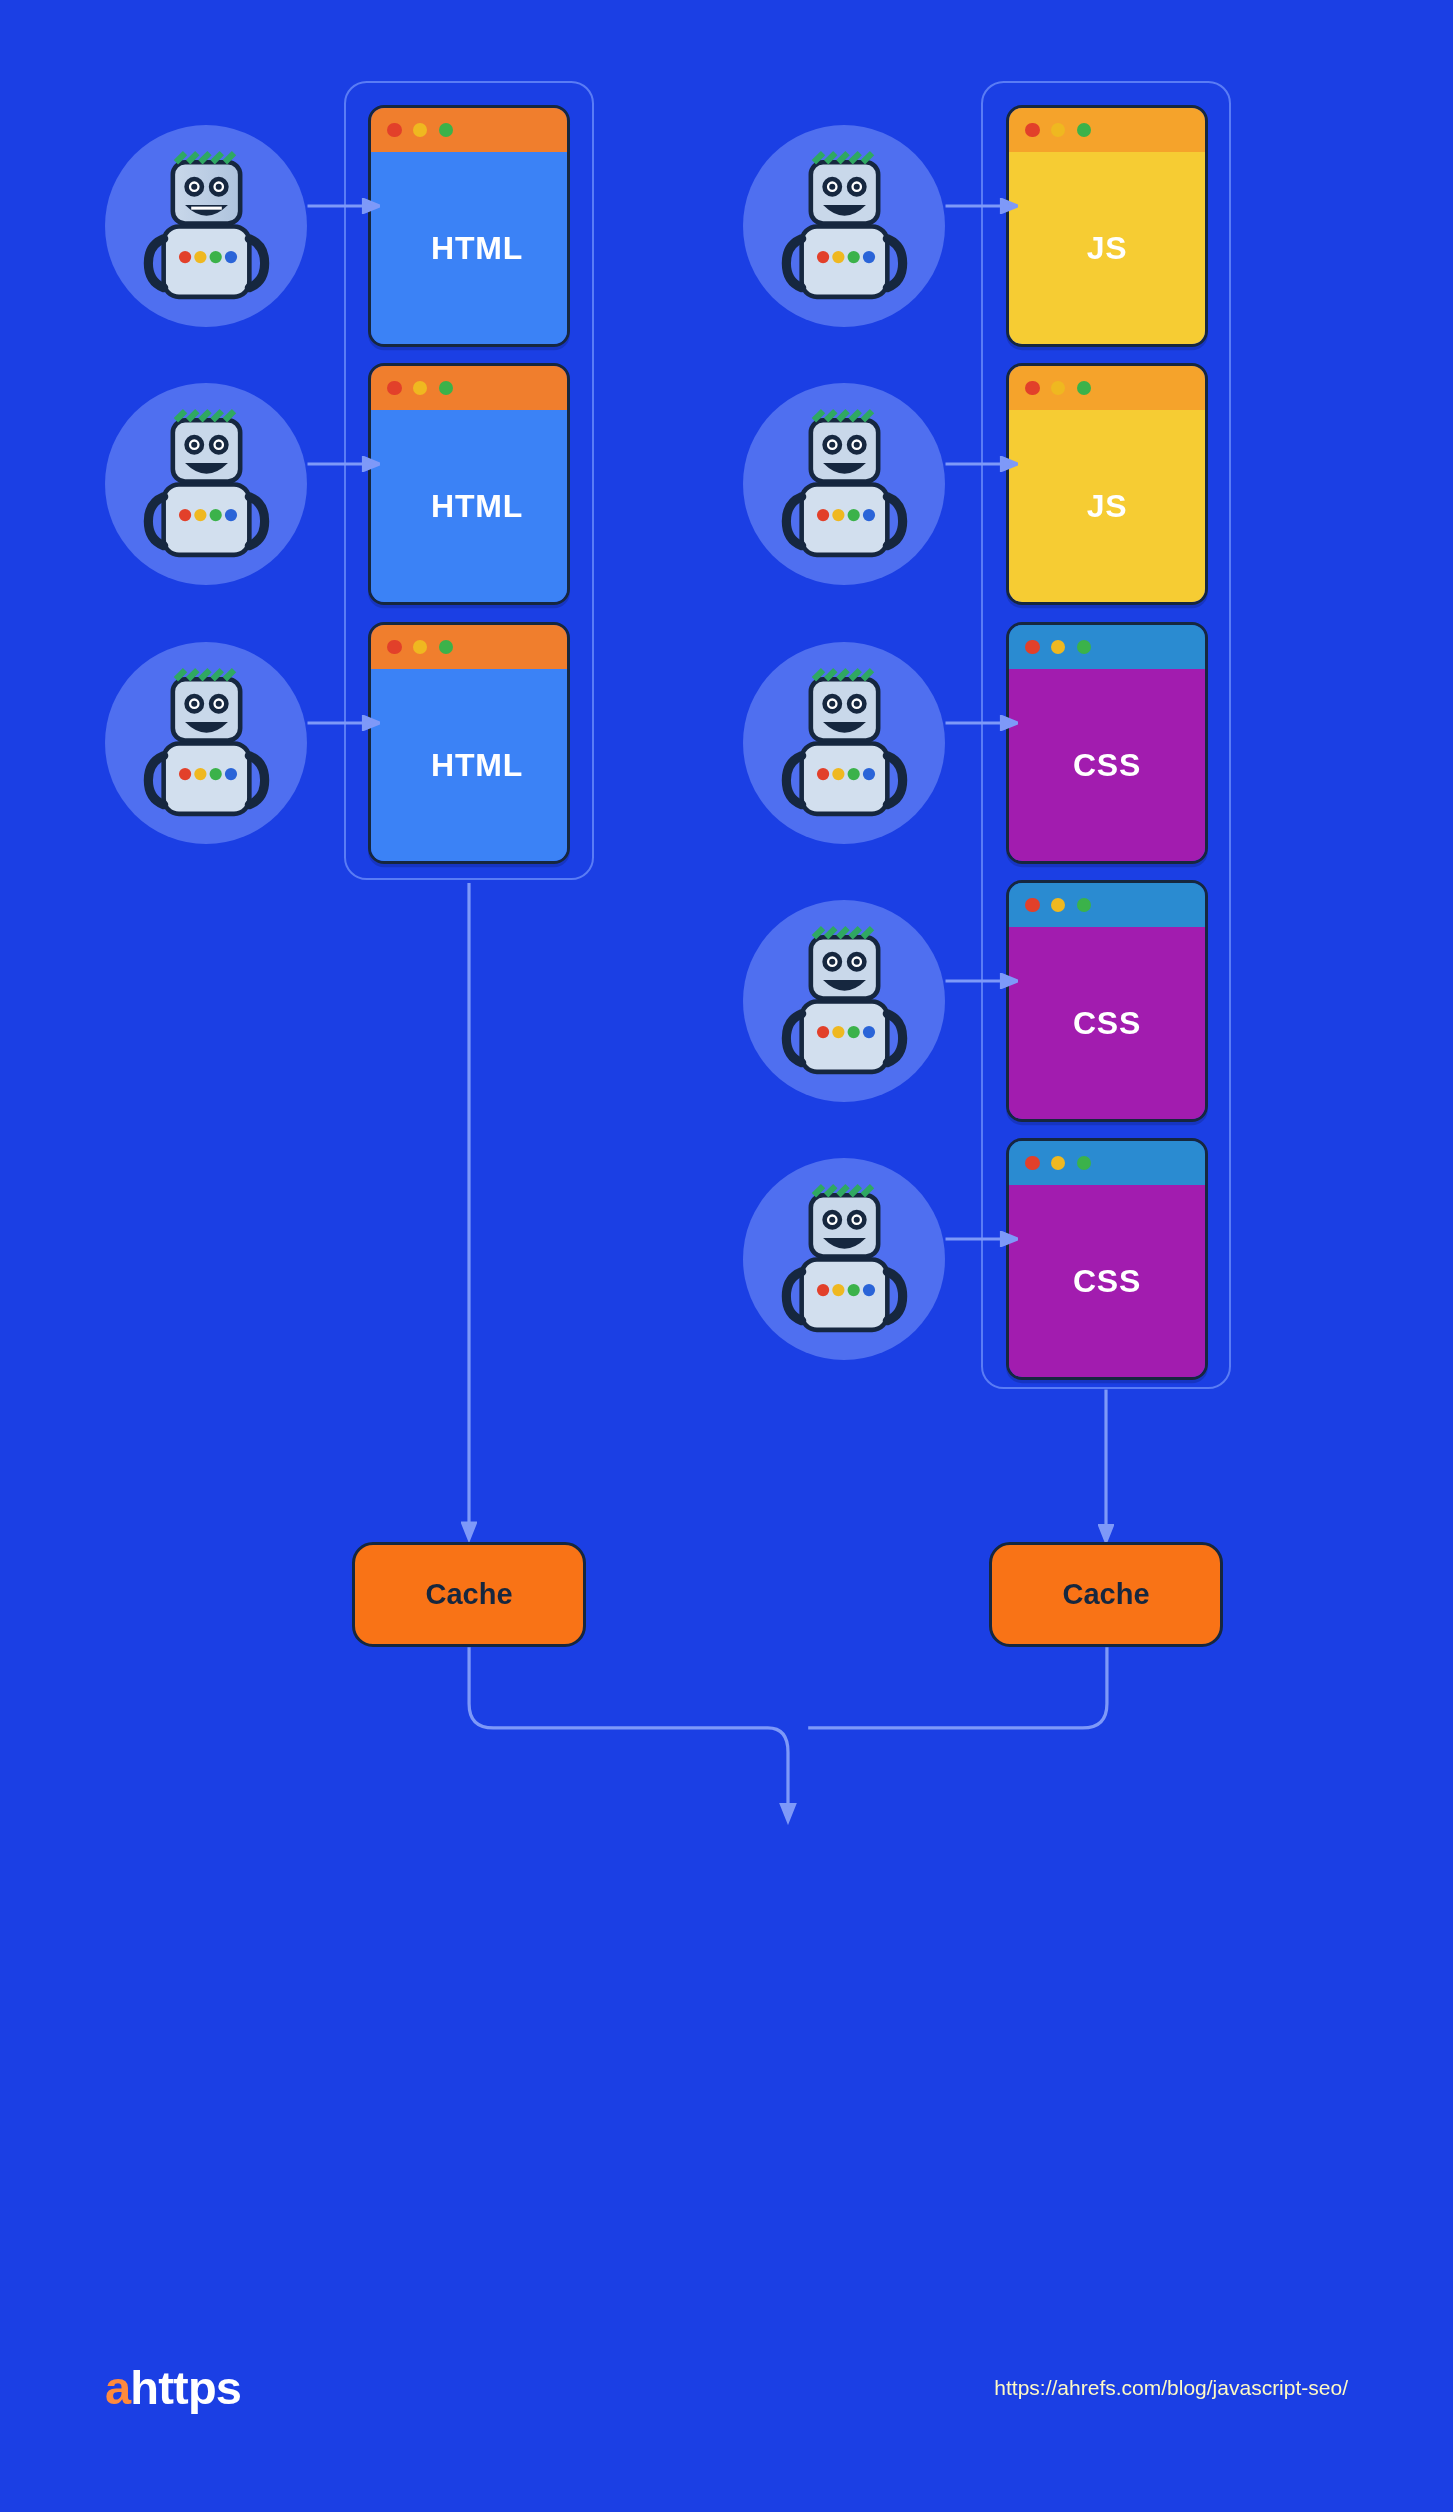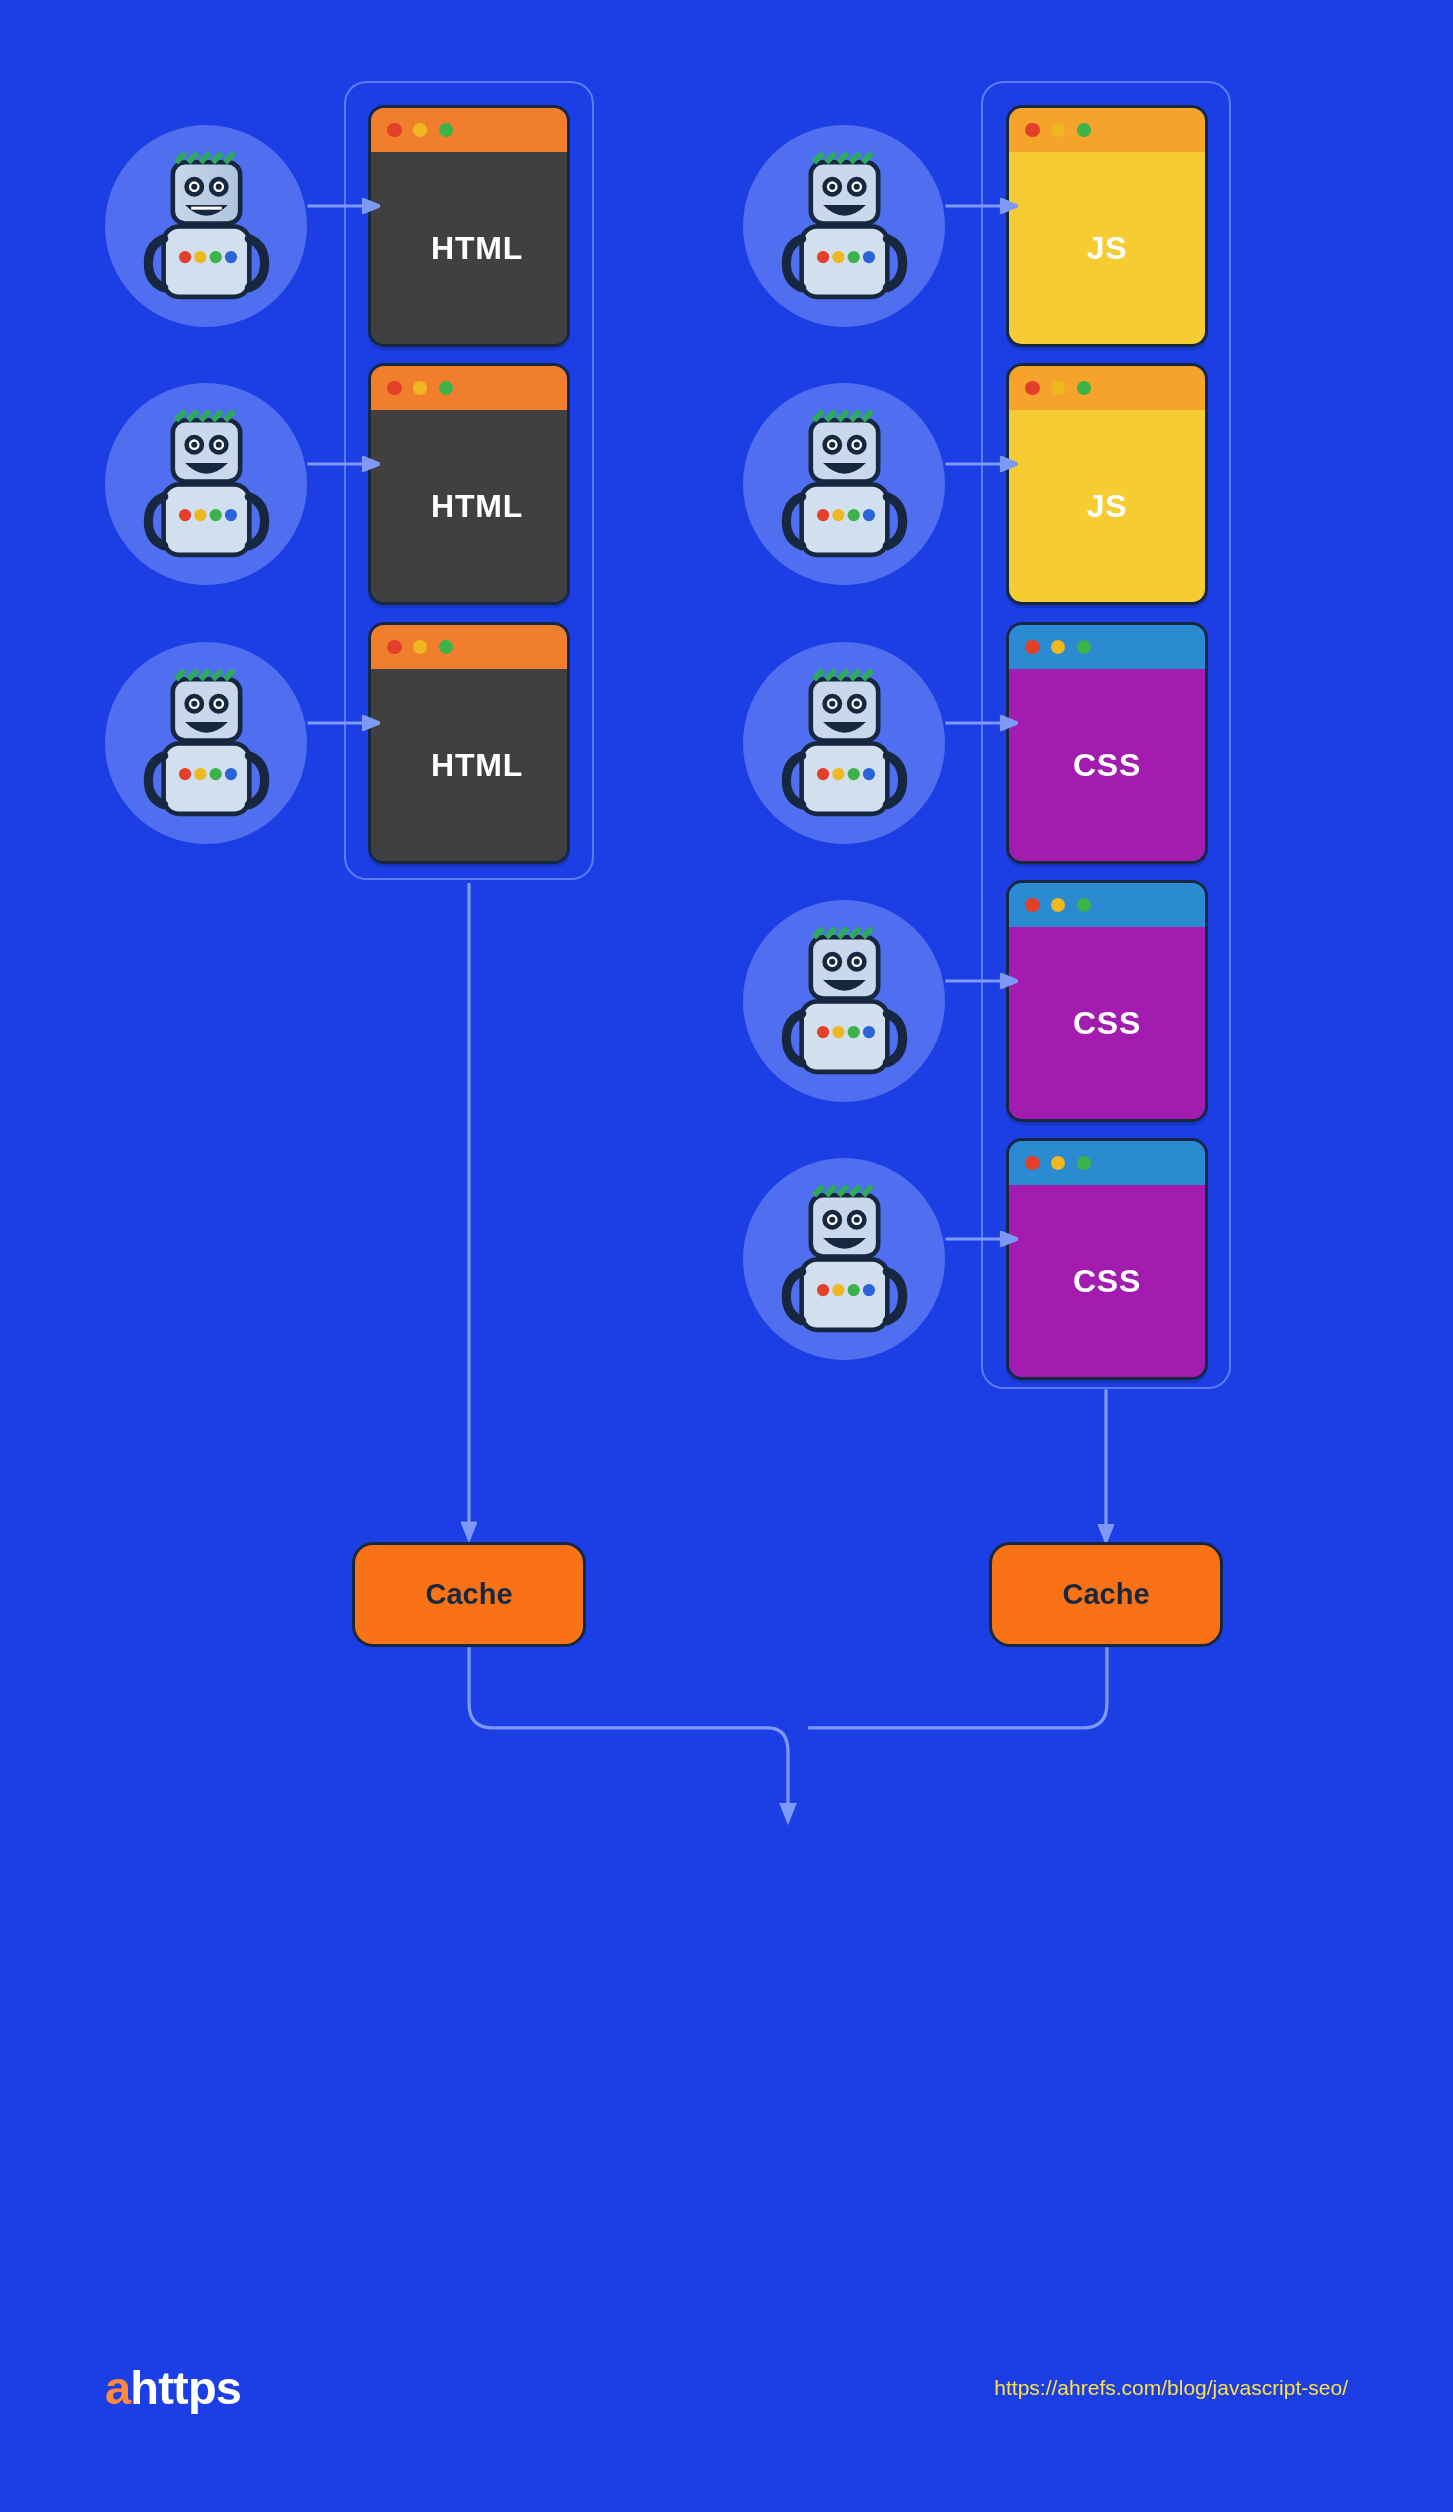--- a/index.html
+++ b/index.html
@@ -50,21 +50,21 @@
     height: 44px; display: flex; align-items: center; gap: 11.3px;
     padding-left: 16px;
   }
   .filecard .bar .dot { width: 14.5px; height: 14.5px; border-radius: 50%; background: #e2402a; }
   .filecard .bar .dot:nth-child(2){ background:#efb820;}
   .filecard .bar .dot:nth-child(3){ background:#3bb24a;}
   .filecard .body { flex: 1; display: flex; align-items: center; justify-content: center; }
   .filecard .body span { font-size: 32px; font-weight: 800; letter-spacing: 0.8px; }
 
   .html .bar { background:#f07e2d; }
-  .html .body{ background:#404040;padding-left:16px; }
+  .html .body{ background:#3b82f6;padding-left:16px; }
   .html .body span{ color:#fff; }
 
   .js .bar { background:#f5a32b; }
   .js .body{ background:#f6cc33; }
   .js .body span{ color:#fff; }
 
   .css .bar { background:#2a8bd1; }
   .css .body{ background:#a21caf; }
   .css .body span{ color:#fff; }
 
@@ -80,21 +80,21 @@
 
   .connector { position: absolute; stroke:#7e99f8; stroke-width:4; fill:none; }
   .arrowhead { fill:#7e99f8; }
 
   .footer {
     position: absolute; left:105px; right:105px; bottom: 97px;
     display:flex; justify-content: space-between; align-items:center;
   }
   .logo { font-size: 47px; font-weight: 800; color:#fff; letter-spacing: -0.8px;}
   .logo .a { color:#ff8a3c; }
-  .sourceurl { font-size: 21px; color:#fde047; }
+  .sourceurl { font-size: 21px; color:#fef9c3; }
 </style>
 </head>
 <body>
 
 <div class="canvas">
 
   <div class="diagram">
 
     <div class="colbox left"></div>
     <div class="colbox right"></div>

